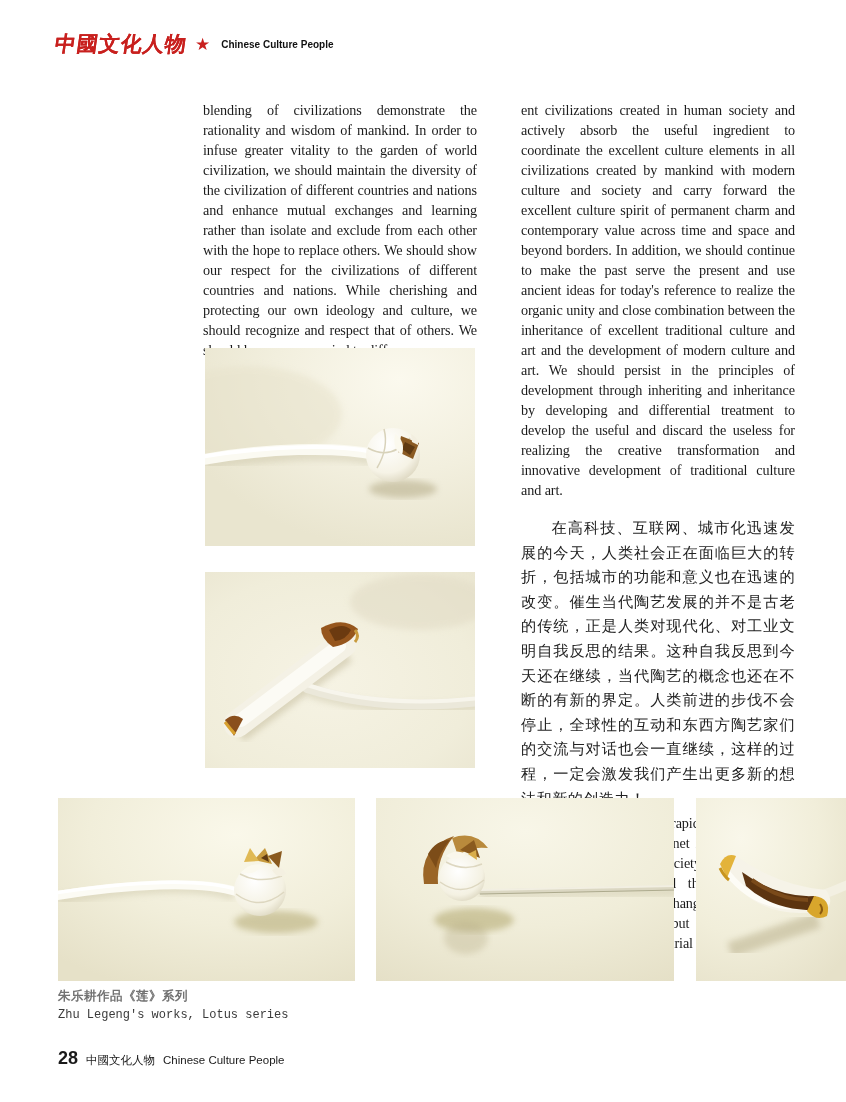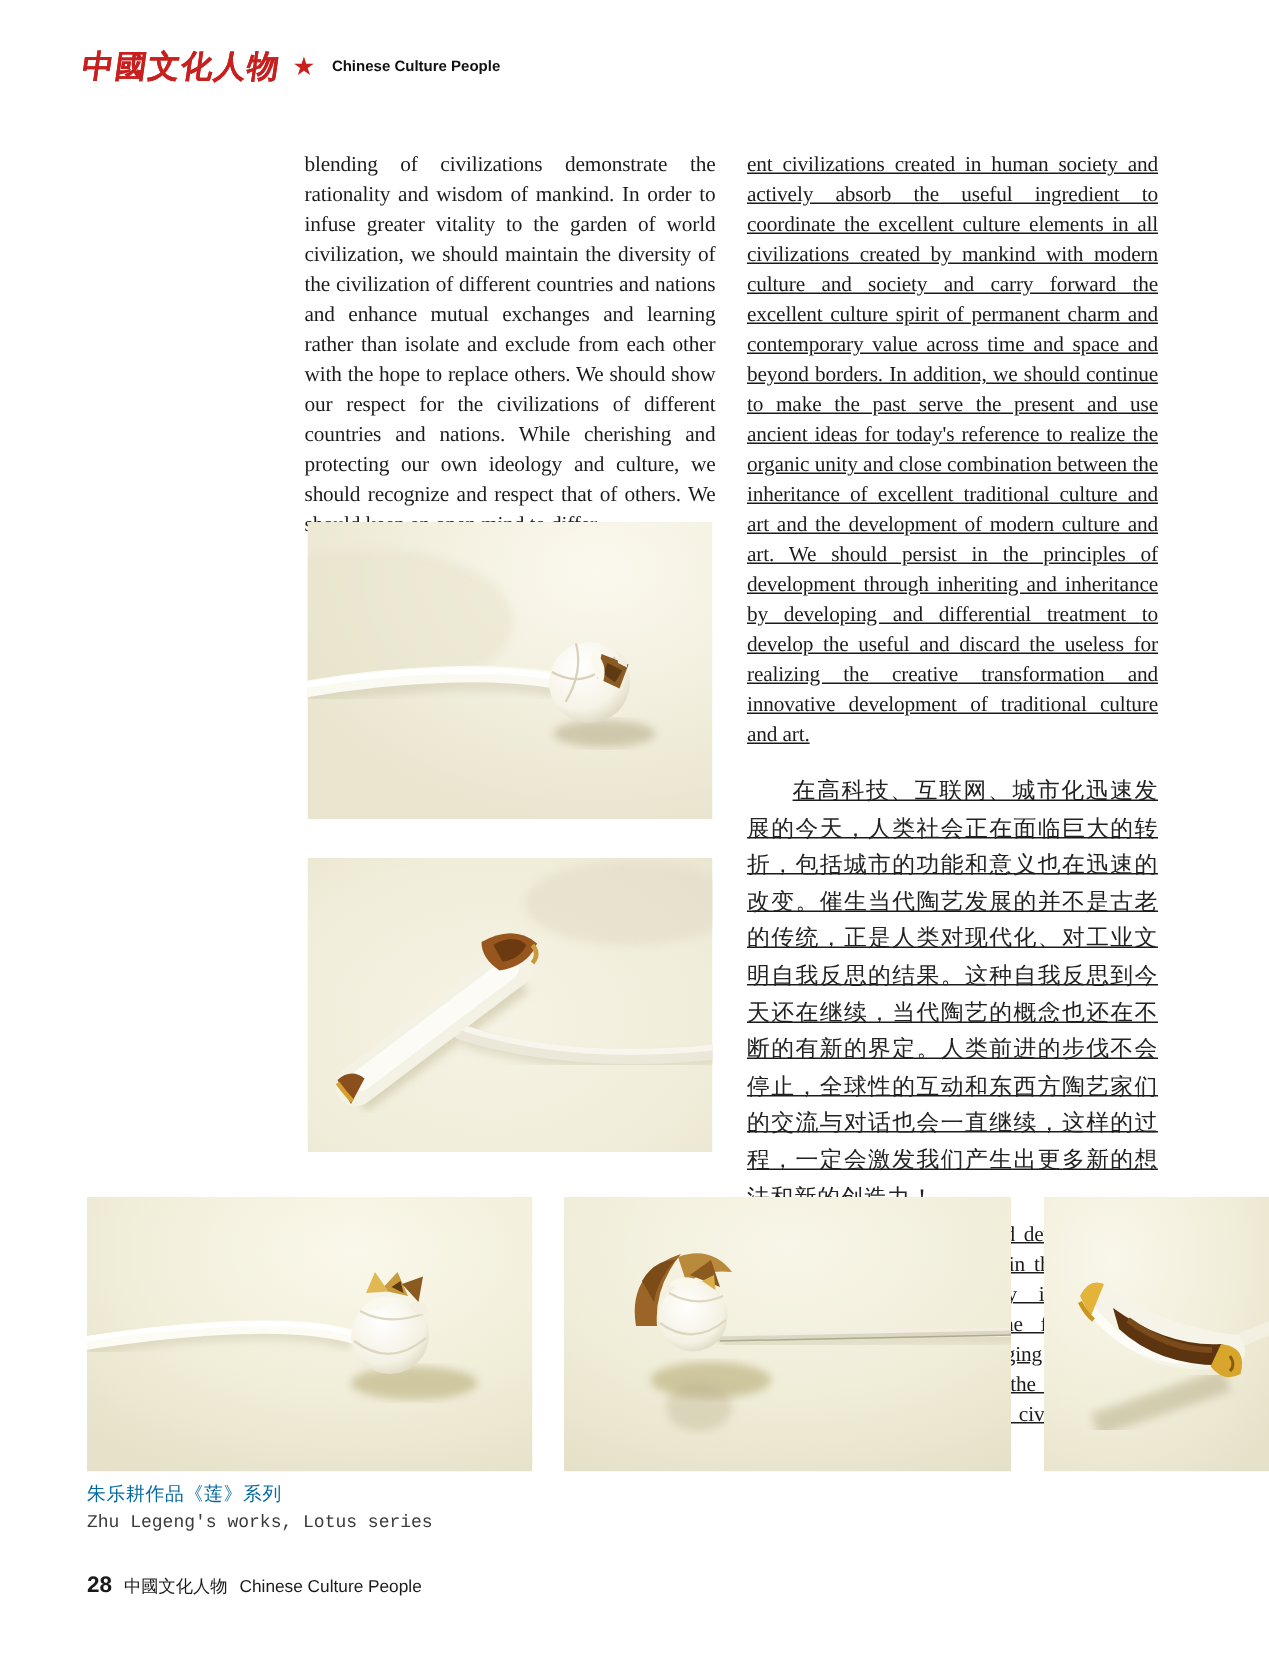--- a/index.html
+++ b/index.html
@@ -9,45 +9,45 @@
   
   .hdr{position:absolute;left:55px;top:30px;display:flex;align-items:center;gap:6px;}
   .logo-cn{color:#c8201e;font-size:21px;font-weight:bold;font-family:"Liberation Serif",serif;
            transform:skewX(-8deg);letter-spacing:1px;text-shadow:0 0 .4px #c8201e;}
   .logo-star{color:#c8201e;font-size:17px;margin-left:2px;}
   .logo-en{color:#111;font-size:10px;font-weight:bold;font-family:"Liberation Sans","DejaVu Sans",sans-serif;margin-left:5px;}
 
   
   .col{position:absolute;width:274px;text-align:justify;}
   .col-left{left:203px;top:100px;}
-  .col-right{left:498px;top:100px;text-decoration:underline;}
+  .col-right{left:521px;top:100px;}
   p.body-en{margin:0;font-size:14.2px;line-height:20px;letter-spacing:-0.1px;}
   p.body-cn{margin:16px 0 2px 0;font-size:15.2px;line-height:24.6px;letter-spacing:0.4px;
             text-indent:2em;font-family:"Liberation Sans","DejaVu Sans",sans-serif;
             font-weight:normal;color:#222;}
   p.indent{text-indent:2em;margin-top:2px;}
 
   
   figure{margin:0;padding:0;position:absolute;}
   figure svg{display:block;}
   .img1{left:205px;top:348px;width:270px;height:198px;}
   .img2{left:205px;top:572px;width:270px;height:196px;}
   .bimg1{left:58px;top:798px;width:297px;height:183px;}
   .bimg2{left:376px;top:798px;width:298px;height:183px;}
   .bimg3{left:696px;top:798px;width:150px;height:183px;}
 
   
   .caption{position:absolute;left:58px;top:988px;font-family:"Liberation Sans","DejaVu Sans",sans-serif;}
-  .cap-cn{font-size:12.5px;color:#0369a1;font-weight:normal;letter-spacing:0.5px;}
+  .cap-cn{font-size:12.5px;color:#737373;font-weight:bold;letter-spacing:0.5px;}
   .cap-en{font-size:12px;color:#3a3a3a;margin-top:3px;font-family:Liberation Mono, monospace;}
 
   
   .ftr{position:absolute;left:58px;top:1048px;font-family:"Liberation Sans","DejaVu Sans",sans-serif;
        font-size:11.5px;color:#1a1a1a;display:flex;gap:8px;align-items:baseline;}
-  .ftr .pagenum{font-weight:bold;font-size:15px;text-align:center;}
+  .ftr .pagenum{font-weight:bold;font-size:18px;text-align:center;}
 </style>
 </head>
 <body>
 
 <div class="page">
 
   <div class="hdr">
     <span class="logo-cn">中國文化人物</span>
     <span class="logo-star">★</span>
     <span class="logo-en">Chinese Culture People</span>

